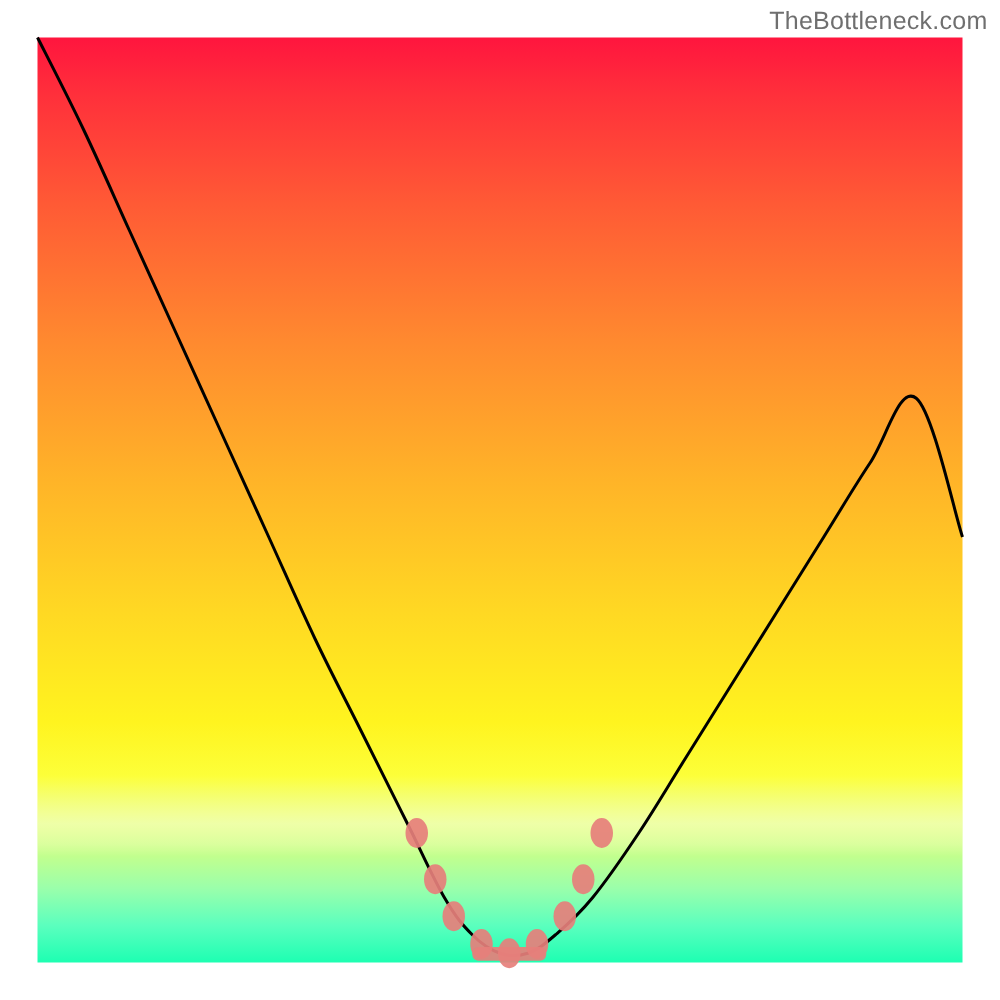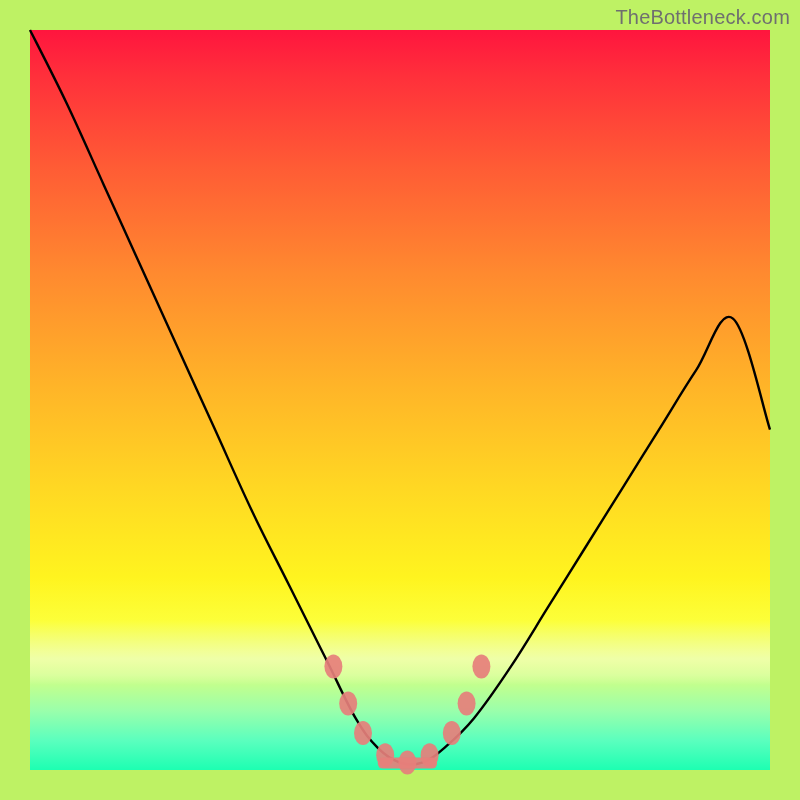--- a/index.html
+++ b/index.html
@@ -8,21 +8,21 @@
     width: 800px;
     height: 800px;
     background: #000;
     overflow: hidden;
     font-family: Arial, Helvetica, sans-serif;
   }
   .frame {
     position: relative;
     width: 800px;
     height: 800px;
-    background: #bef264;
+    background: #ffffff;
   }
   .plot-area {
     position: absolute;
     left: 30px;
     top: 30px;
     width: 740px;
     height: 740px;
     
     background: linear-gradient(
       to bottom,

